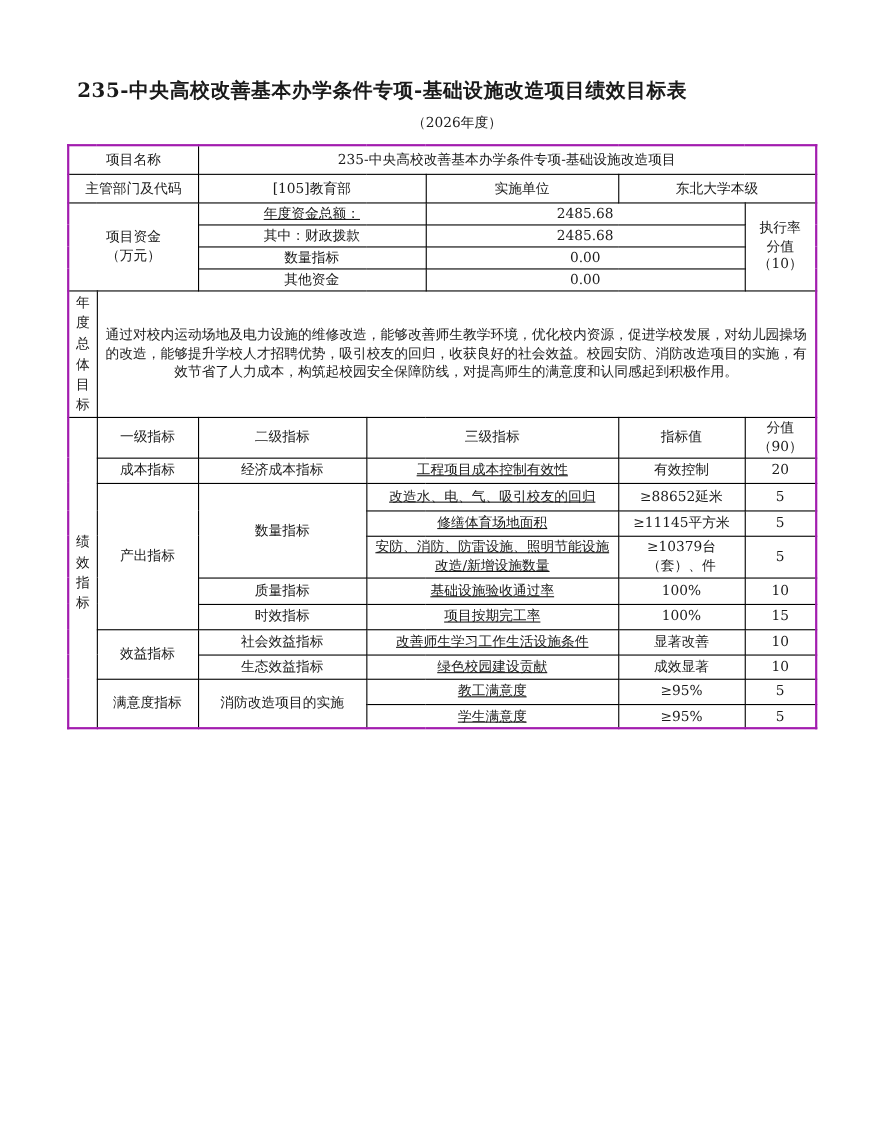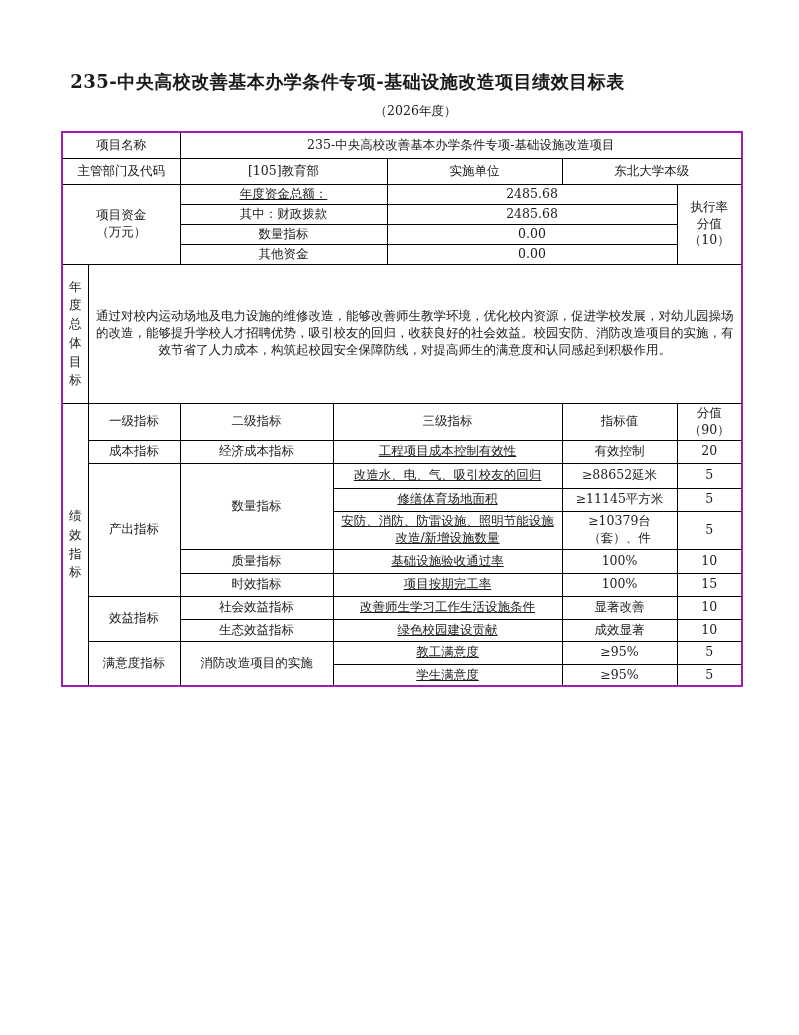--- a/index.html
+++ b/index.html
@@ -57,21 +57,21 @@
   td.sep-t  { border-top: 2px solid #000; }
   td.goal-text {
     text-align: justify;
     padding: 6px 8px 6px 5px;
     line-height: 1.62;
     vertical-align: middle;
     margin-top: 24px;
   }
   .vtext {
     width: 14px;
-    margin: 12px auto;
+    margin: 0 auto;
     word-break: break-all;
     line-height: 1.5;
     text-align: center;
   }
 </style>
 </head>
 <body>
 
 <div class="doc-title">235-中央高校改善基本办学条件专项-基础设施改造项目绩效目标表</div>
 <div class="doc-subtitle">（2026年度）</div>

